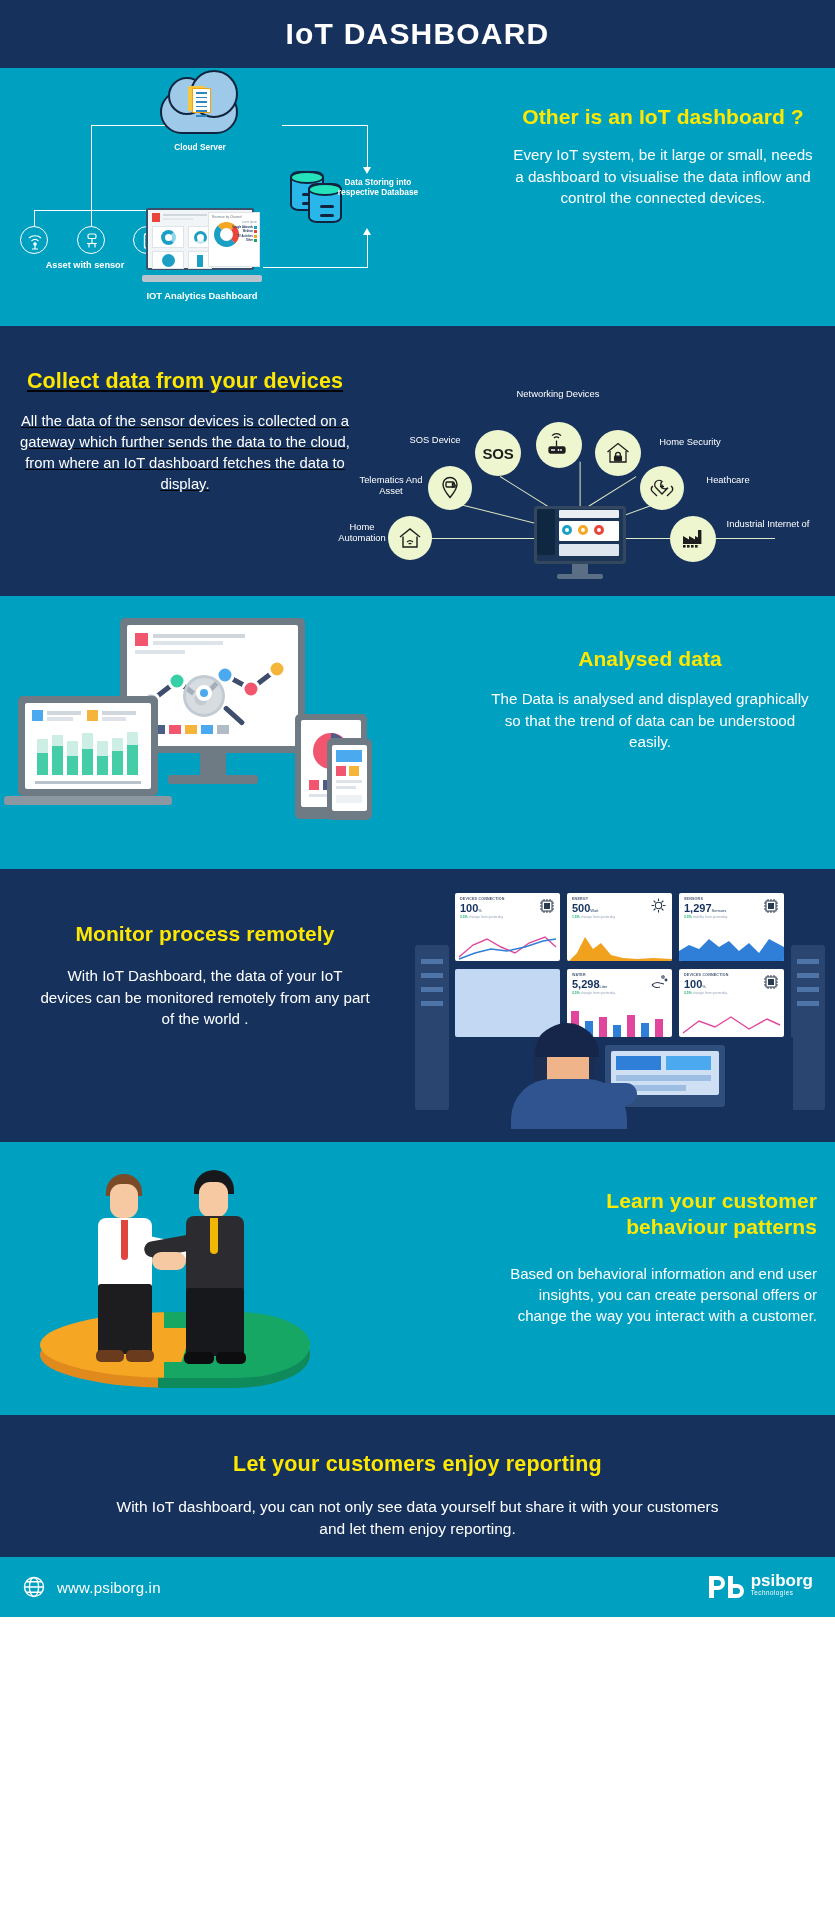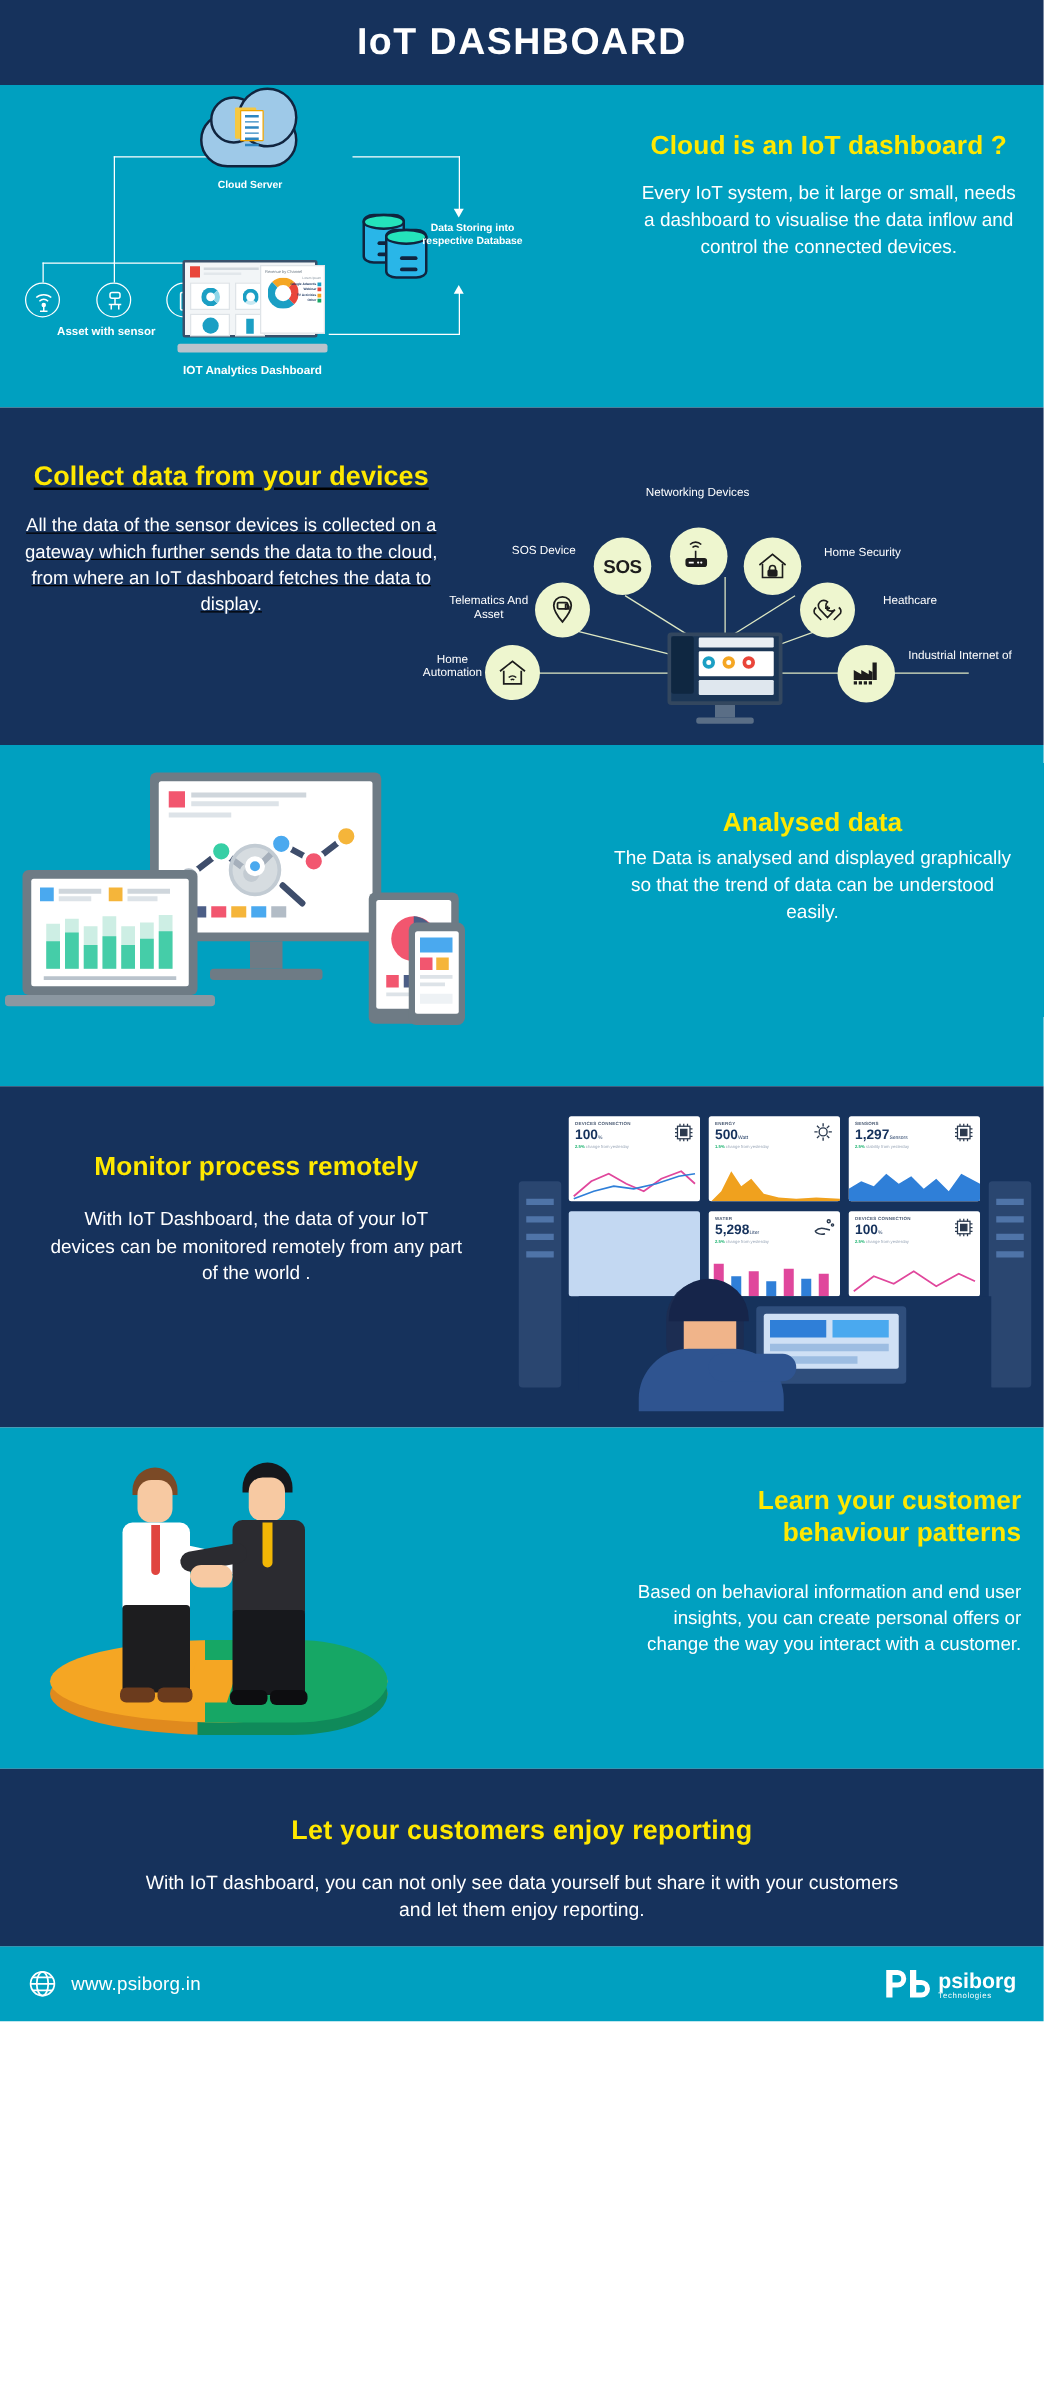--- a/index.html
+++ b/index.html
@@ -156,21 +156,21 @@
     width: 92px; height: 58px; background: #1b3656;
     border: 3px solid #33475f; border-radius: 3px;
   }
   .monitor2 .neck { width: 16px; height: 10px; background: #5a6e86; margin: 0 auto; }
   .monitor2 .foot { width: 46px; height: 5px; background: #5a6e86; margin: 0 auto; border-radius: 2px; }
 
   
   #sec3 { height: 273px; }
   #sec3 .txt-col { right: 20px; top: 50px; width: 330px; text-align: center; }
   #sec3 .head-yellow { font-size: 21px; }
-  #sec3 .body-white { margin-top: 4px; }
+  #sec3 .body-white { margin-top: 16px; }
 
   .devices3 { position: absolute; left: 0; top: 0; width: 400px; height: 273px; }
   .mon3 { position: absolute; }
   .mon3 .bez { background: #6e7b85; border-radius: 5px; padding: 7px; }
   .mon3 .sc  { background: #ffffff; border-radius: 2px; position: relative; overflow: hidden; }
 
   
   #sec4 { height: 273px; }
   #sec4 .txt-col { left: 40px; top: 52px; width: 330px; text-align: center; }
   #sec4 .head-yellow { font-size: 21px; }
@@ -198,21 +198,21 @@
   #sec6 .body-white { padding-top: 18px; font-size: 15.5px; }
 
   
   #footer {
     height: 60px; background: #00a0c0;
     display: flex; align-items: center; justify-content: space-between;
     padding: 0 22px;
   }
   #footer .site { display: flex; align-items: center; gap: 11px; }
   #footer .site span { color: #ffffff; font-size: 15px; letter-spacing: .2px; }
-  .logo { display: flex; align-items: flex-end; gap: 5px; }
+  .logo { display: flex; align-items: flex-start; gap: 5px; }
   .logo .marks { display: flex; gap: 2px; }
   .logo .ltxt .l1 { color: #ffffff; font-weight: bold; font-size: 17px; line-height: 1; }
   .logo .ltxt .l2 { color: #ffffff; font-size: 6.3px; letter-spacing: .5px; line-height: 1.4; }
 </style>
 </head>
 <body>
 
 <div id="header">
   <div class="title">IoT DASHBOARD</div>
 </div>
@@ -336,21 +336,21 @@
               </div>
           </div>
         </div>
       </div>
       <div class="base"></div>
     </div>
     <div class="lbl-white" style="left:132px; top:222px; width:140px; font-size:9.4px;">IOT Analytics Dashboard</div>
   </div>
 
   <div class="txt-col">
-    <div class="head-yellow">Cloud is an IoT dashboard ?</div>
+    <div class="head-yellow">Other is an IoT dashboard ?</div>
     <div class="body-white">Every IoT system, be it large or small, needs a dashboard to visualise the data inflow and control the connected devices.</div>
   </div>
 </div>
 
 <div class="sec sec-dark" id="sec2">
 
   <div class="txt-col">
     <div class="head-yellow">Collect data from your devices</div>
     <div class="body-white">All the data of the sensor devices is collected on a gateway which further sends the data to the cloud, from where an IoT dashboard fetches the data to display.</div>
   </div>

